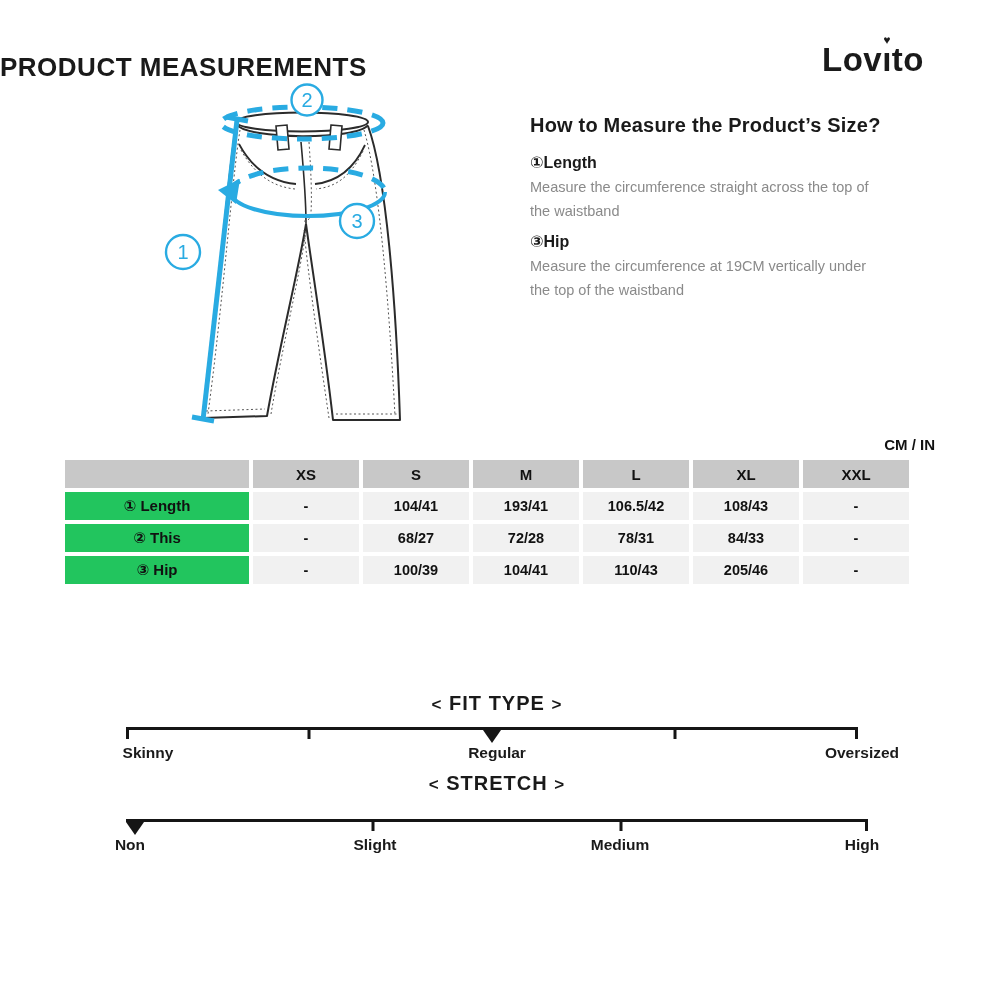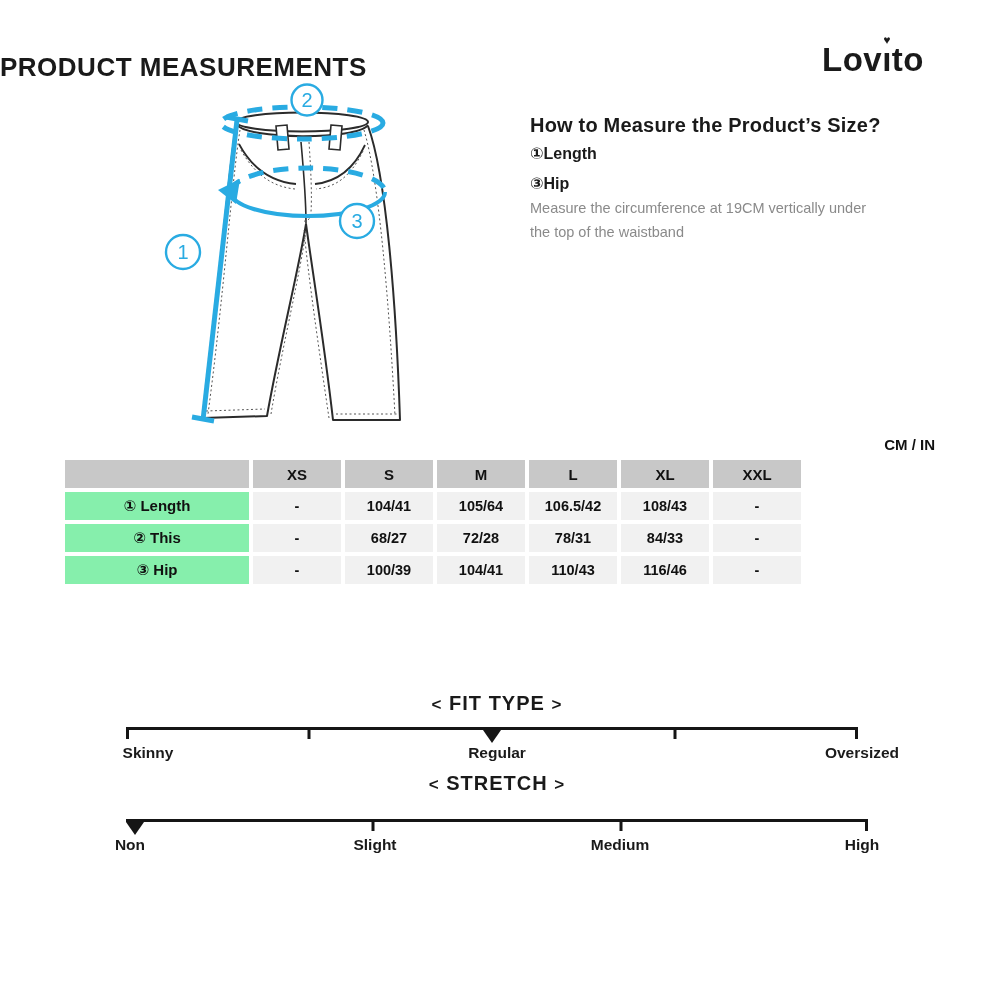--- a/index.html
+++ b/index.html
@@ -16,30 +16,30 @@
     position:absolute; top:42px; right:76px; font-size:33px; font-weight:800;
     letter-spacing:0.5px; color:#1a1a1a; line-height:1.1;
   }
   .logo-i { position:relative; display:inline-block; }
   .logo-heart { position:absolute; left:50%; transform:translateX(-50%); top:-8px; font-size:12px; line-height:1; }
   .pants-wrap { position:absolute; left:150px; top:80px; width:320px; height:350px; }
 
   .measure { position:absolute; left:530px; top:114px; width:356px; }
   .measure-heading { font-size:20px; font-weight:700; color:#1a1a1a; letter-spacing:0.2px; }
   .mi-title { margin-top:8px; font-size:16px; font-weight:700; color:#1a1a1a; line-height:22px; }
-  .measure-heading + .mi-title { margin-top:6px; }
+  .measure-heading + .mi-title { margin-top:15px; }
   .mi-desc { font-size:14.5px; color:#8a8a8a; line-height:24px; margin-top:1px; }
 
   .units { position:absolute; top:436px; right:65px; font-size:15px; font-weight:700; }
 
   table.size-table { position:absolute; left:61px; top:456px; border-collapse:separate; border-spacing:4px; }
   .size-table th, .size-table td { height:28px; text-align:center; vertical-align:middle; padding:0 4px; }
-  .size-table th { background:#c8c8c8; font-size:15px; font-weight:700; width:88px; }
+  .size-table th { background:#c8c8c8; font-size:15px; font-weight:700; width:106px; }
   .size-table th.rowhead-col { width:184px; }
-  .size-table td.rowlabel { background:#86efac; font-size:15px; font-weight:700; }
+  .size-table td.rowlabel { background:#22c55e; font-size:15px; font-weight:700; }
   .size-table td.val { background:#f1f1f1; font-size:14.5px; font-weight:700; }
 
   .footnote { position:absolute; top:626px; left:0; right:0; text-align:center;
     font-size:15.5px; font-weight:700; color:#1a1a1a; }
 
   .scale-title { position:absolute; left:0; right:6px; text-align:center; font-size:20px;
     font-weight:800; letter-spacing:1px; color:#1a1a1a; }
   .scale-title .bracket { font-size:0.85em; font-weight:800; }
   .scale-line { position:absolute; height:3px; background:#151515; }
   .tick { position:absolute; top:3px; width:3px; height:9px; background:#151515; transform:translateX(-50%); }
@@ -106,20 +106,21 @@
         <text x="157" y="27">2</text>
         <circle cx="207" cy="141" r="17" fill="#ffffff" stroke="#29ABE2" stroke-width="2.4"></circle>
         <text x="207" y="148">3</text>
       </g>
     </svg>
   </div>
 
   <div class="measure">
     <div class="measure-heading">How to Measure the Product’s Size?</div>
     <div class="mi-title">①Length</div>
+    <div class="mi-desc">Measure the circumference straight across the top of the waistband</div>
     <div class="mi-title">③Hip</div>
     <div class="mi-desc">Measure the circumference at 19CM vertically under the top of the waistband</div>
   </div>
 
   <div class="units">CM / IN</div>
 
   <table class="size-table">
     <tbody>
         <tr>
       <th class="rowhead-col"></th>
@@ -127,41 +128,41 @@
       <th>S</th>
       <th>M</th>
       <th>L</th>
       <th>XL</th>
       <th>XXL</th>
     </tr>
     <tr>
       <td class="rowlabel">① Length</td>
       <td class="val">-</td>
       <td class="val">104/41</td>
-      <td class="val">105/64</td>
+      <td class="val">193/41</td>
       <td class="val">106.5/42</td>
       <td class="val">108/43</td>
       <td class="val">-</td>
     </tr>
     <tr>
       <td class="rowlabel">② This</td>
       <td class="val">-</td>
       <td class="val">68/27</td>
       <td class="val">72/28</td>
       <td class="val">78/31</td>
       <td class="val">84/33</td>
       <td class="val">-</td>
     </tr>
     <tr>
       <td class="rowlabel">③ Hip</td>
       <td class="val">-</td>
       <td class="val">100/39</td>
       <td class="val">104/41</td>
       <td class="val">110/43</td>
-      <td class="val">116/46</td>
+      <td class="val">205/46</td>
       <td class="val">-</td>
     </tr>
   </tbody>
     </table>
 
 
   <div class="scale-title" style="top:692px;">
     <span class="bracket">&lt;</span>
     <span>FIT TYPE</span>
     <span class="bracket">&gt;</span>

